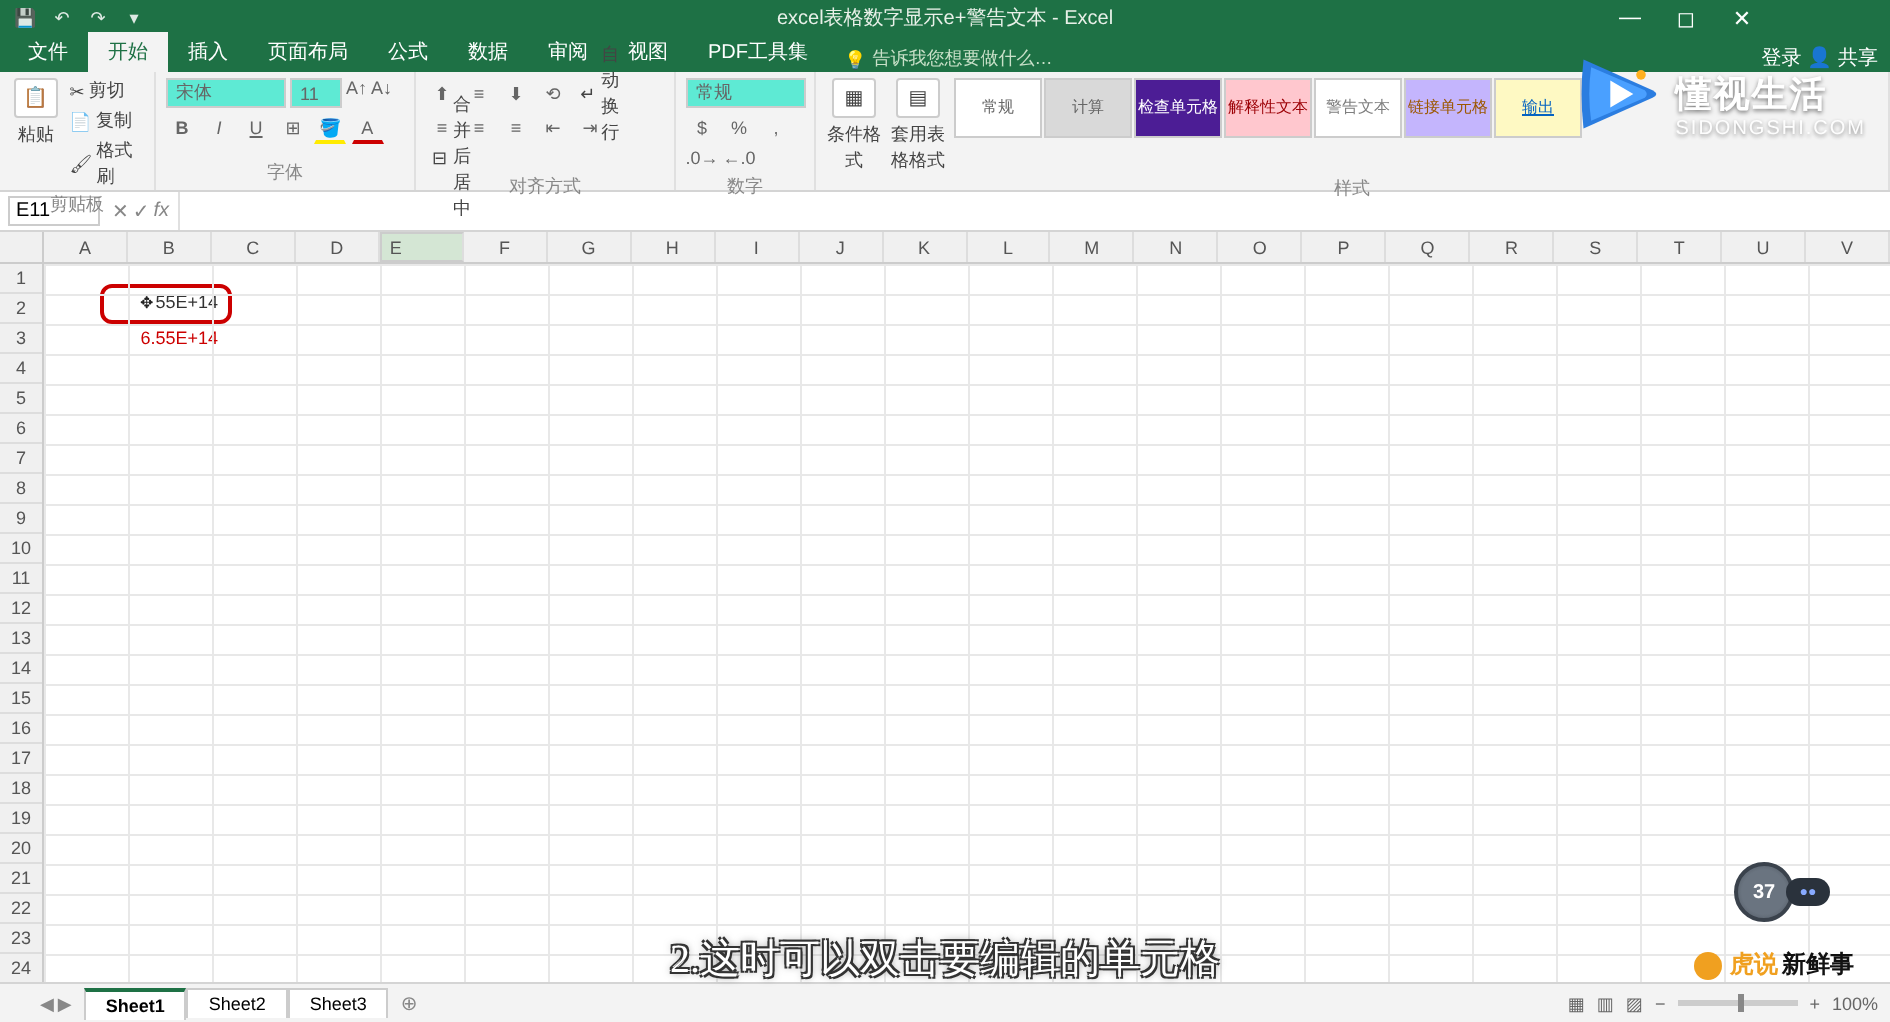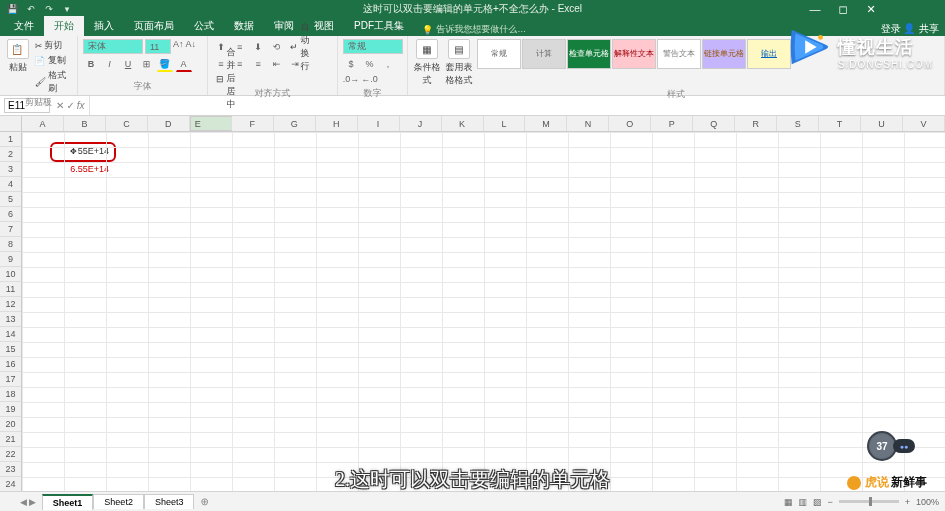--- a/index.html
+++ b/index.html
@@ -28,21 +28,21 @@
 .bigbtn { width: 28px; text-align: center; font-size: 9px; color: #444; }
 .bigbtn .ic { width: 22px; height: 20px; margin: 0 auto 2px; background: #fff; border: 1px solid #ccc; border-radius: 2px; display:flex;align-items:center;justify-content:center;font-size:10px;}
 .smallrow { display:flex; gap:2px; align-items:center; font-size:9px; color:#444;}
 .sel { border:1px solid #ccc; background:#5eead4; padding:1px 4px; font-size:9px; height:15px; display:flex;align-items:center;}
 .sel.font { width:60px; } .sel.size { width:26px; }
 .btnrow span { width:16px; height:15px; display:inline-flex; align-items:center; justify-content:center; border:1px solid transparent; font-size:9px;}
 
 
 .styles-gallery { display:flex; gap:1px; }
 .style-cell { width:44px; height:30px; border:1px solid #ccc; font-size:8px; display:flex; align-items:center; justify-content:center; text-align:center; line-height:1.1;}
-.sc1{background:#fff;} .sc2{background:#d9d9d9;} .sc3{background:#15803d;color:#fff;}
+.sc1{background:#fff;} .sc2{background:#d9d9d9;} .sc3{background:#4c1d95;color:#fff;}
 .sc4{background:#ffc7ce;color:#9c0006;} .sc5{background:#fff;color:#7f7f7f;}
 .sc6{background:#c4b5fd;color:#9c5700;} .sc7{background:#fef9c3;color:#0563c1;text-decoration:underline;}
 
 
 .fbar { height: 20px; border-bottom: 1px solid #d4d4d4; display: flex; align-items: center; background: #fff; }
 .namebox { width: 46px; border: 1px solid #ccc; margin: 2px 2px 2px 4px; padding: 1px 3px; font-size: 10px; height:15px; }
 .fxbtns { display:flex; gap:2px; padding:0 4px; color:#888;}
 .fxinput { flex:1; border-left:1px solid #e0e0e0; height:100%; padding:0 6px; font-size:10px; display:flex; align-items:center;}
 
 
@@ -93,21 +93,21 @@
 </head>
 <body>
 
 <div class="titlebar">
   <div class="qat">
     <span>💾</span>
     <span>↶</span>
     <span>↷</span>
     <span>▾</span>
   </div>
-  <div class="title">这时可以双击要编辑的单元格+不全怎么办 - Excel</div>
+  <div class="title">excel表格数字显示e+警告文本 - Excel</div>
   <div class="winbtns">
     <span>—</span>
     <span>◻</span>
     <span>✕</span>
   </div>
 </div>
 
 <div class="tabs">
   <div class="tab">文件</div>
   <div class="tab active">开始</div>

